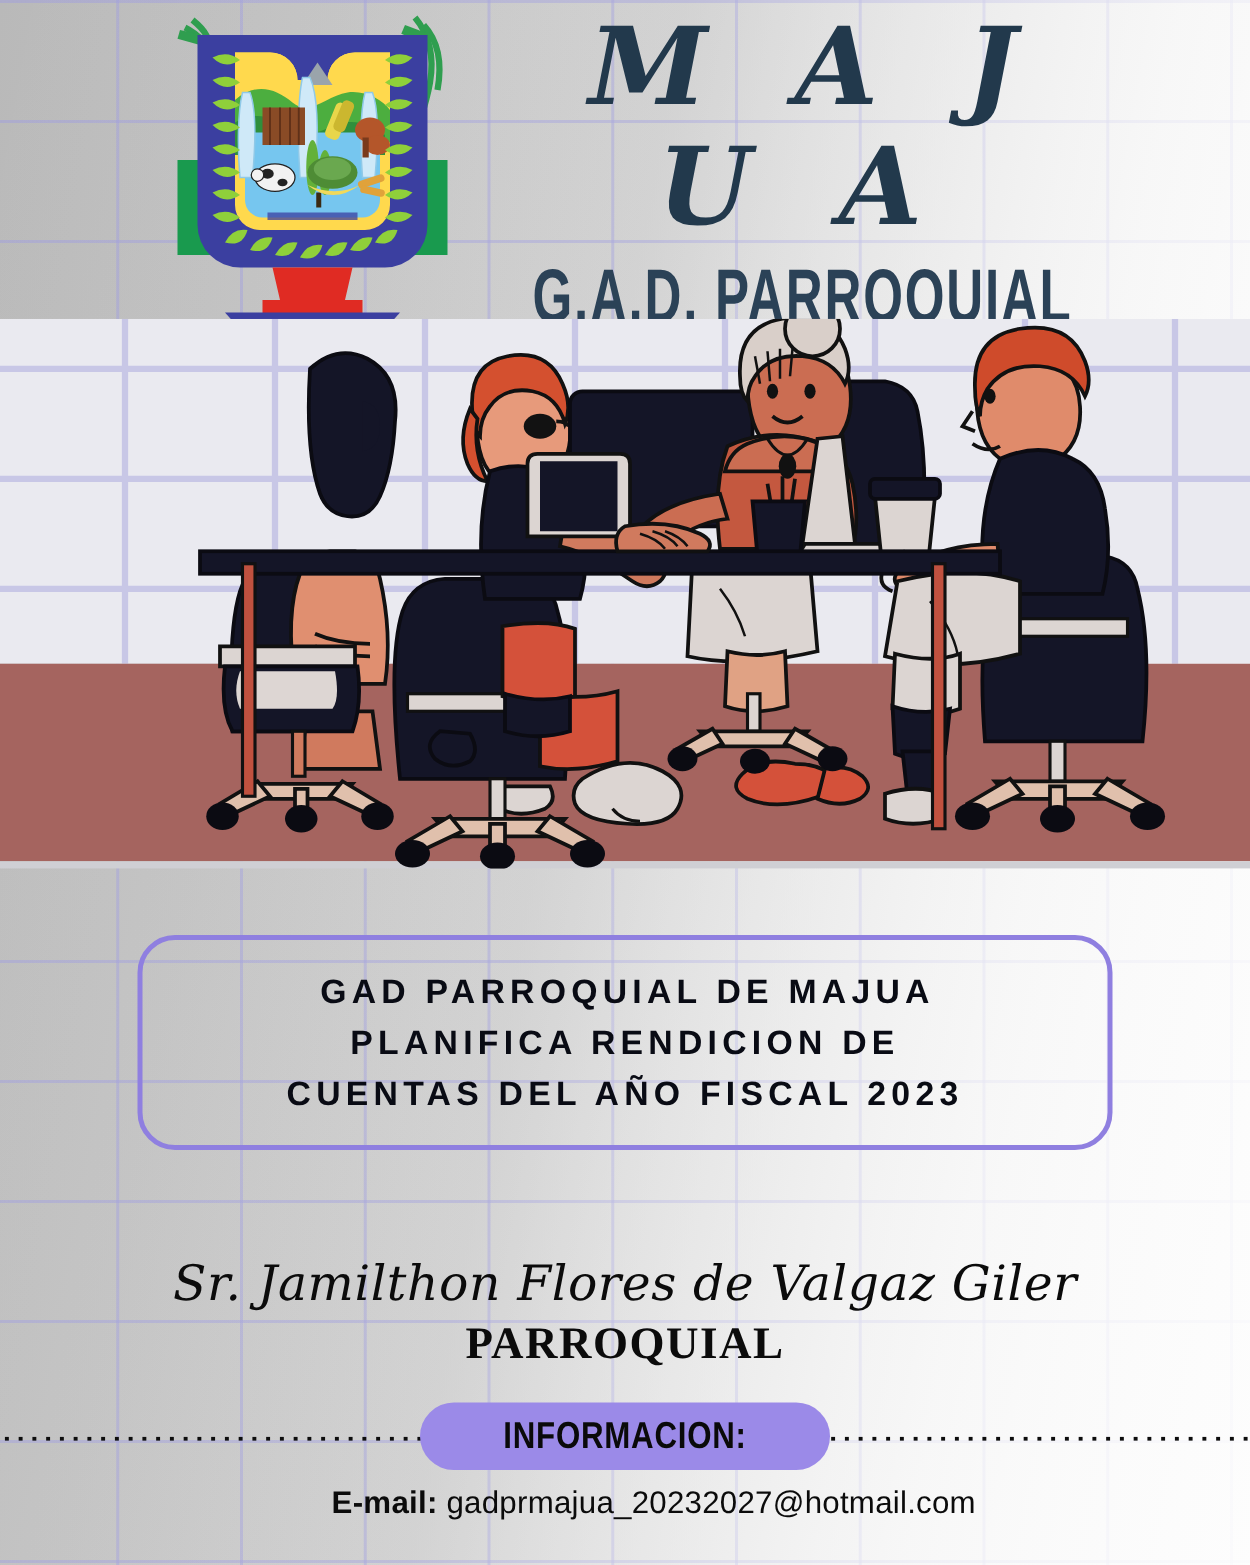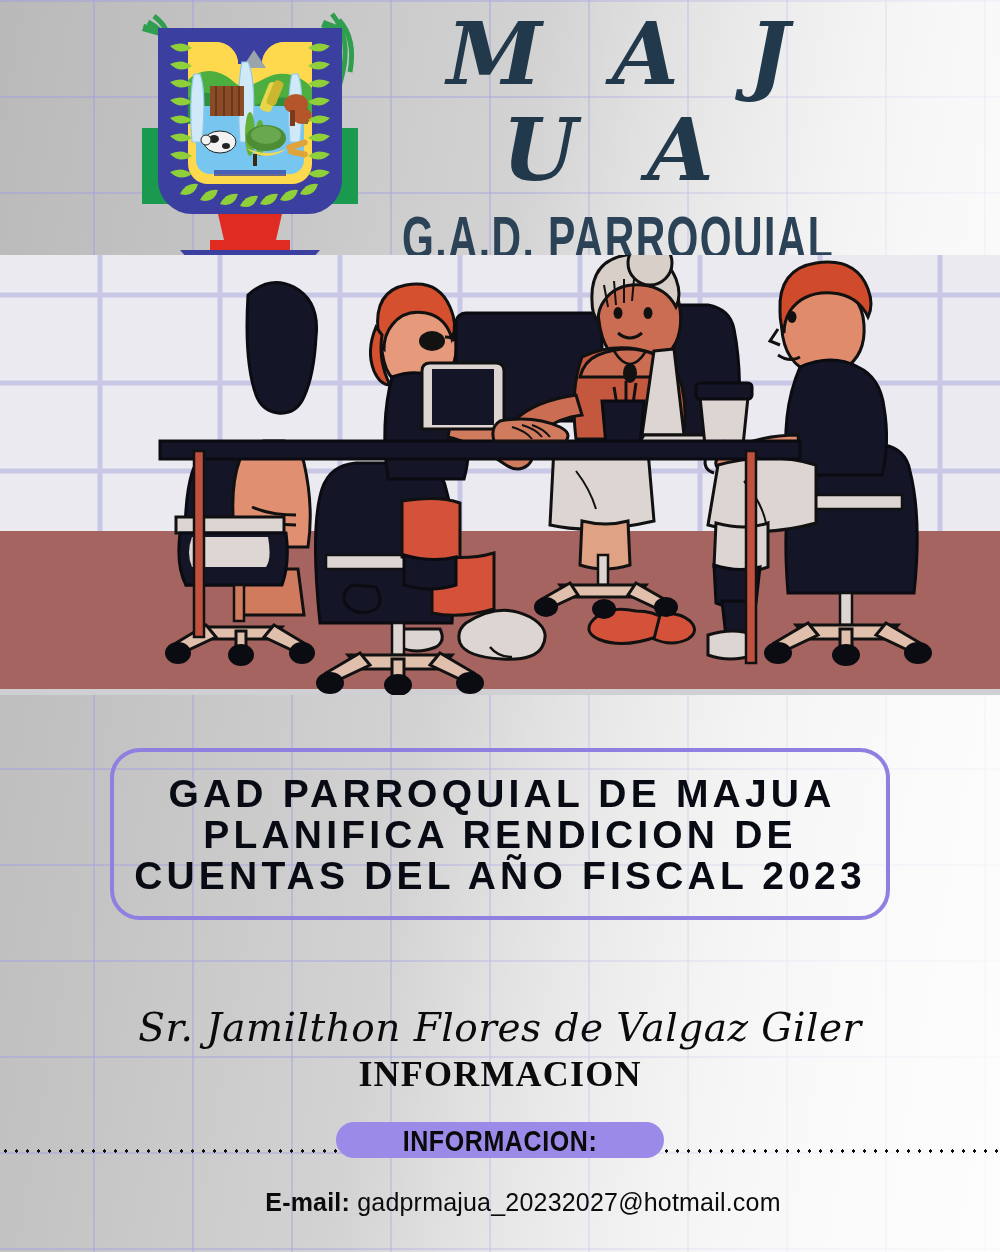--- a/index.html
+++ b/index.html
@@ -25,21 +25,21 @@
     pointer-events:none;
   }
   .grid-fade{
     position:absolute;left:0;top:0;width:1000px;height:1252px;
     background:linear-gradient(100deg, rgba(190,190,190,0) 0%, rgba(225,225,225,.15) 45%, rgba(250,250,250,.80) 78%, rgba(253,253,253,.95) 100%);
     pointer-events:none;
   }
   
   .header{position:absolute;left:0;top:0;width:1000px;height:270px;}
   .crest{position:absolute;left:136px;top:2px;width:228px;height:266px;}
-  .title-block{position:absolute;left:358px;top:6px;width:520px;text-align:center;}
+  .title-block{position:absolute;left:382px;top:6px;width:520px;text-align:center;}
   .t-majua{
     font-family:"DejaVu Serif",serif;
     font-weight:700;font-style:italic;
     font-size:86px;line-height:96px;
     letter-spacing:20px;
     color:#22394c;
     text-indent:20px;
     margin:0;
   }
   .t-gad{
@@ -66,21 +66,21 @@
   .scene{position:absolute;left:0;top:255px;width:1000px;height:440px;overflow:hidden;}
   
   .headline-box{
     position:absolute;left:110px;top:748px;width:780px;height:172px;
     border:4px solid #8f7fe0;border-radius:30px;
     box-sizing:border-box;
     display:flex;align-items:center;justify-content:center;
   }
   .headline{
     font-family:"Liberation Sans",sans-serif;
-    font-weight:700;font-size:39px;line-height:41px;
+    font-weight:700;font-size:27px;line-height:41px;
     letter-spacing:4.2px;color:#090b14;text-align:center;
     text-indent:4px;margin:0;white-space:pre-line;
   }
   
   .sig{position:absolute;left:0;top:1005px;width:1000px;text-align:center;}
   .sig-name{
     font-family:"DejaVu Serif",serif;font-style:italic;font-weight:400;
     font-size:39px;line-height:46px;color:#0b0b0b;letter-spacing:.5px;margin:0;text-align:center;
   }
   .sig-role{
@@ -90,21 +90,21 @@
   
   .info-strip{position:absolute;left:0;top:1118px;width:1000px;height:62px;}
   .dots{
     position:absolute;top:30px;height:6px;
     background-image:radial-gradient(circle closest-side, #0d0d0d 0 55%, transparent 56%);
     background-size:11px 6px;background-repeat:repeat-x;
   }
   .dots-l{left:0;width:350px;}
   .dots-r{left:650px;width:350px;}
   .info-badge{
-    position:absolute;left:336px;top:1122px;width:328px;height:36px;
+    position:absolute;left:336px;top:1122px;width:328px;height:54px;
     background:#9b8ae8;border-radius:27px;
     display:flex;align-items:center;justify-content:center;
   }
   .info-badge span{
     font-family:"Liberation Sans",sans-serif;font-weight:700;
     font-size:25px;letter-spacing:.6px;color:#0a0a0a;
     transform:scaleY(1.2);display:inline-block;
   }
   
   .contact{position:absolute;left:0;top:1188px;width:1000px;text-align:center;padding-left:23px;}
@@ -487,21 +487,21 @@
   </div>
 
   <div class="headline-box">
     <div class="headline">GAD PARROQUIAL DE MAJUA
 PLANIFICA RENDICION DE
 CUENTAS DEL AÑO FISCAL 2023</div>
   </div>
 
   <div class="sig">
     <div class="sig-name">Sr. Jamilthon Flores de Valgaz Giler</div>
-    <div class="sig-role">INFORMACION</div>
+    <div class="sig-role">PARROQUIAL</div>
   </div>
 
   <div class="info-strip">
     <div class="dots dots-l"></div>
     <div class="dots dots-r"></div>
   </div>
   <div class="info-badge">
     <span>INFORMACION:</span>
   </div>
 

